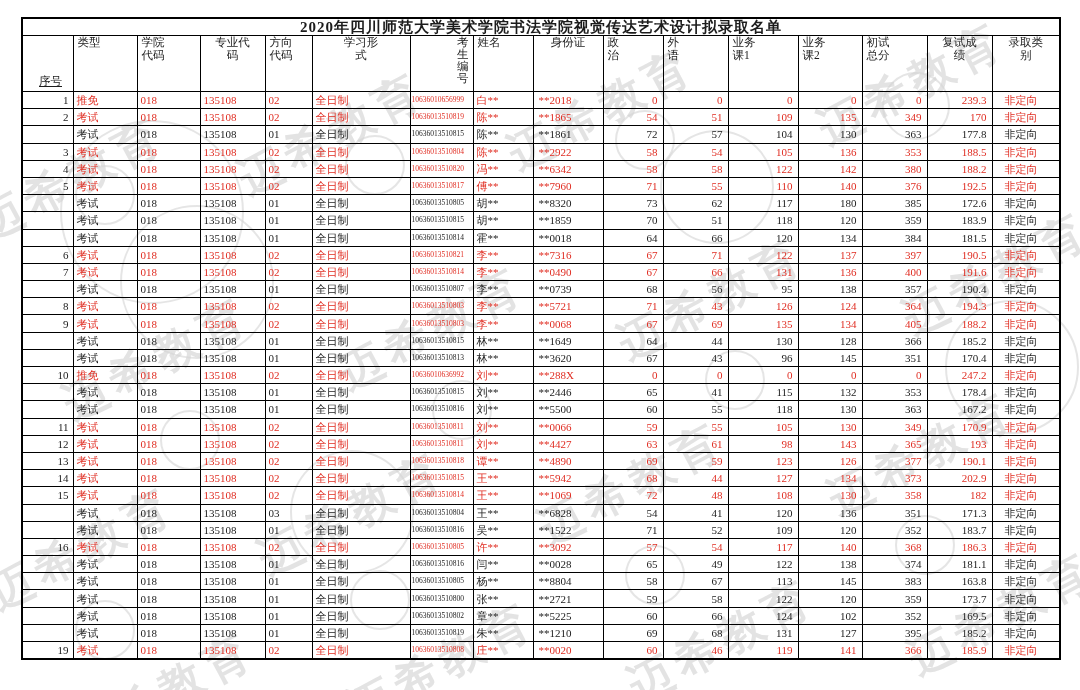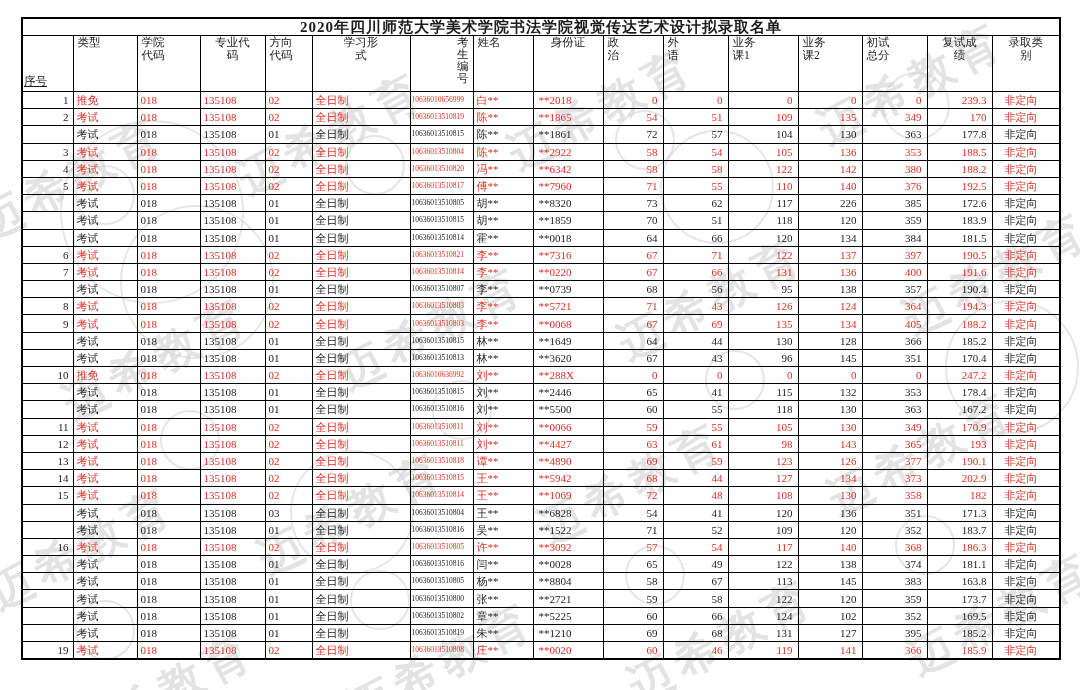--- a/index.html
+++ b/index.html
@@ -26,21 +26,21 @@
   }
   table.adm { border:2px solid #000; }
   .title-row th {
     height:16px; font-size:15px; font-weight:bold; text-align:center;
     line-height:16px; letter-spacing:1px;
   }
   .head-row th {
     height:52px; font-size:11.5px; font-weight:normal; vertical-align:top;
     white-space:pre-line; line-height:13px; padding-top:1px; text-align:left;
   }
-  .head-row th:nth-child(1){ vertical-align:bottom; padding:0 0 3px 1px;text-decoration:underline; }
+  .head-row th:nth-child(1){ vertical-align:bottom; padding:0 0 3px 16px;text-decoration:underline; }
   .head-row th:nth-child(2),.head-row th:nth-child(3),.head-row th:nth-child(5),
   .head-row th:nth-child(8),.head-row th:nth-child(10),.head-row th:nth-child(11),
   .head-row th:nth-child(12),.head-row th:nth-child(13),.head-row th:nth-child(14){ padding-left:4px; }
   .head-row th:nth-child(4),.head-row th:nth-child(6),.head-row th:nth-child(9),
   .head-row th:nth-child(15),.head-row th:nth-child(16){ text-align:center; }
   .head-row th:nth-child(7){ text-align:right; padding-right:4px; line-height:12px; }
   tbody td { height:16.2px; font-size:11px; line-height:16px; white-space:nowrap; }
   tbody td:nth-child(1){ text-align:right; padding-right:4px; }
   tbody td:nth-child(2),tbody td:nth-child(3),tbody td:nth-child(4),
   tbody td:nth-child(5),tbody td:nth-child(6),tbody td:nth-child(8){ text-align:left; padding-left:3px; }
@@ -262,21 +262,21 @@
           <td>018</td>
           <td>135108</td>
           <td>01</td>
           <td>全日制</td>
           <td>10636013510805</td>
           <td>胡**</td>
           <td>**8320</td>
           <td>73</td>
           <td>62</td>
           <td>117</td>
-          <td>226</td>
+          <td>180</td>
           <td>385</td>
           <td>172.6</td>
           <td>非定向</td>
         </tr>
         <tr class="">
           <td></td>
           <td>考试</td>
           <td>018</td>
           <td>135108</td>
           <td>01</td>
@@ -330,21 +330,21 @@
         </tr>
         <tr class="hl">
           <td>7</td>
           <td>考试</td>
           <td>018</td>
           <td>135108</td>
           <td>02</td>
           <td>全日制</td>
           <td>10636013510814</td>
           <td>李**</td>
-          <td>**0220</td>
+          <td>**0490</td>
           <td>67</td>
           <td>66</td>
           <td>131</td>
           <td>136</td>
           <td>400</td>
           <td>191.6</td>
           <td>非定向</td>
         </tr>
         <tr class="">
           <td></td>

